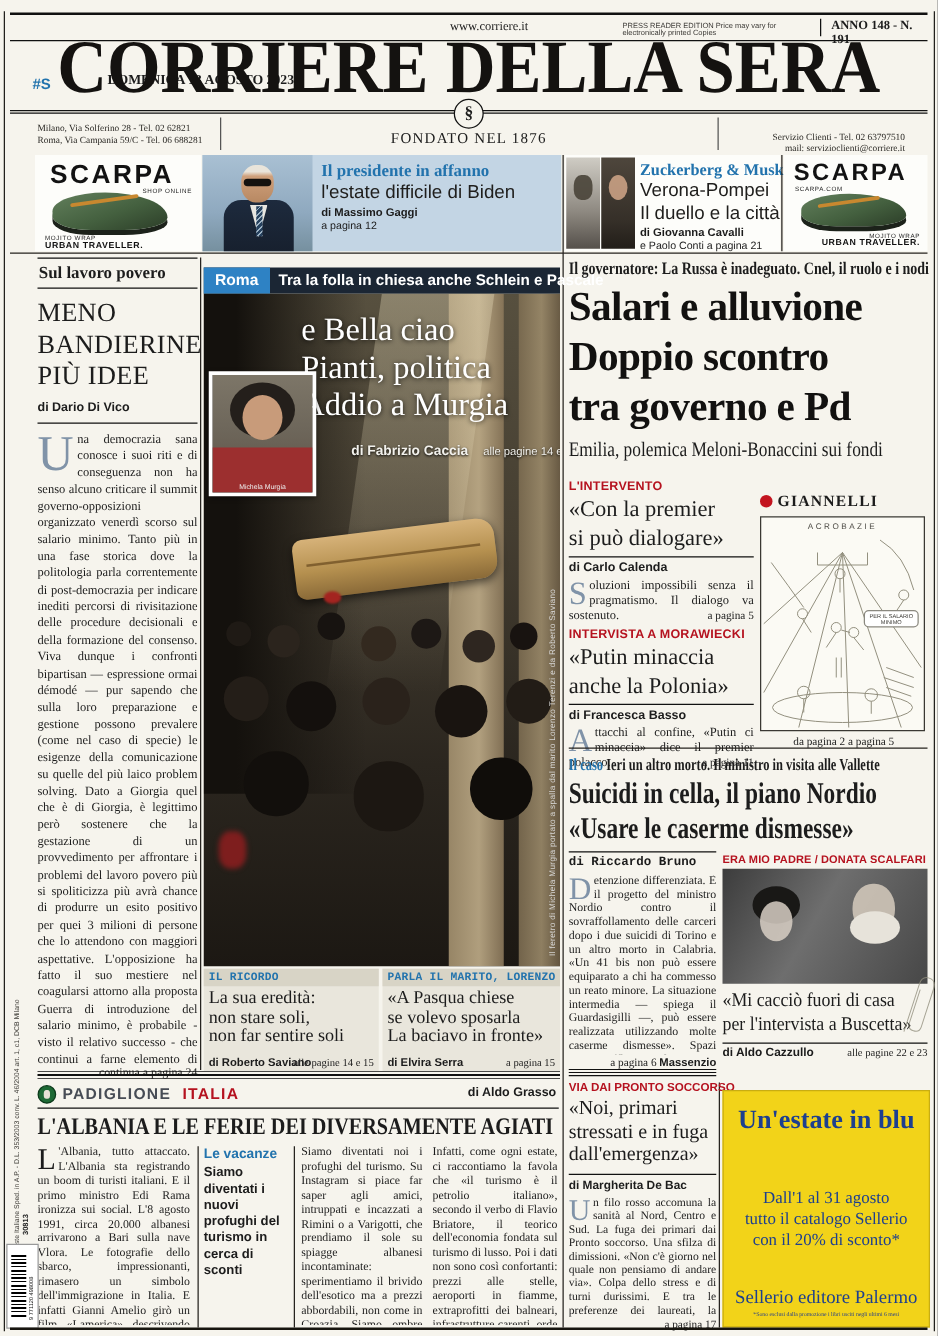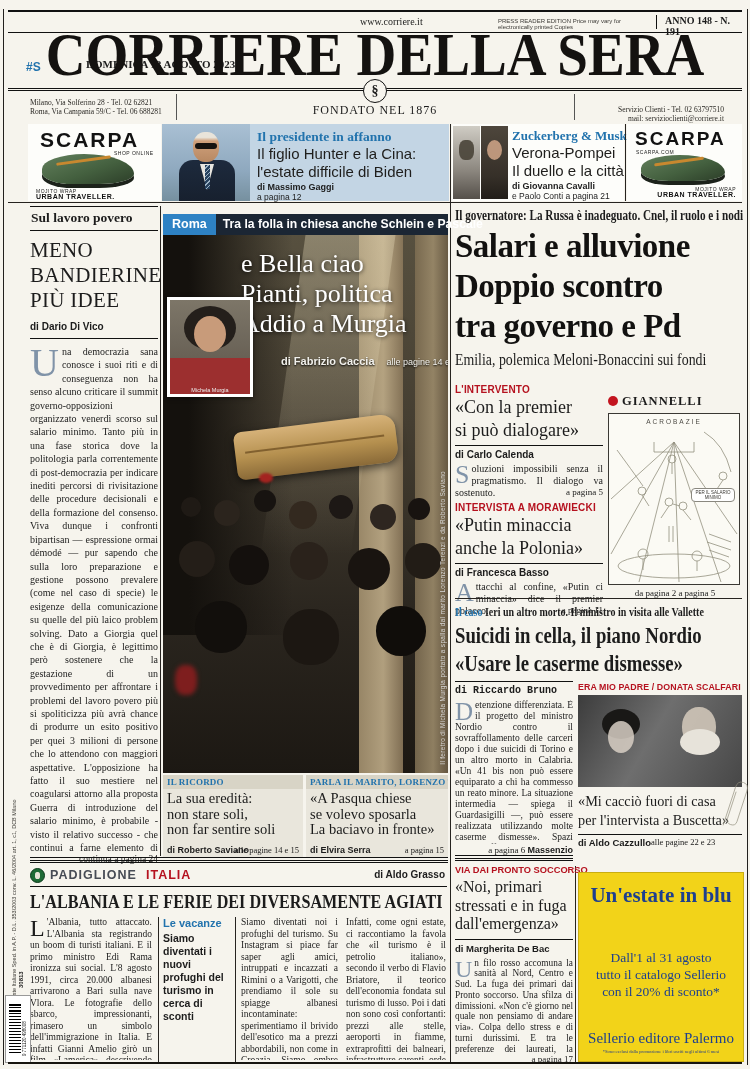--- a/index.html
+++ b/index.html
@@ -118,21 +118,21 @@
   .fred{position:absolute;left:96px;top:238px;width:14px;height:10px;border-radius:50%;background:#a32420;filter:blur(1px);}
   .fred2{position:absolute;left:12px;top:430px;width:22px;height:30px;border-radius:40%;background:#7e1e1e;filter:blur(2px);}
   #fcap{position:absolute;right:2px;bottom:8px;color:#ddd;font-family:"Liberation Sans",sans-serif;font-size:6.5px;
         writing-mode:vertical-rl;transform:rotate(180deg);letter-spacing:.3px;opacity:.95;}
 
   
   #memorial{left:163px;top:775px;width:285px;height:82px;display:flex;}
   .mem{background:#e9e6dc;height:82px;position:relative;}
   #mem1{width:140px;margin-right:3px;}
   #mem2{width:142px;}
-  .mem .hd{background:#d8d4c6;color:#2273ad;font-family:Liberation Serif, serif;font-weight:bold;font-size:9px;padding:2px 4px;letter-spacing:.2px;white-space:nowrap;overflow:hidden;}
+  .mem .hd{background:#d8d4c6;color:#2273ad;font-family:Liberation Mono, monospace;font-weight:bold;font-size:9px;padding:2px 4px;letter-spacing:.2px;white-space:nowrap;overflow:hidden;}
   .mem .hl{font-size:14.5px;line-height:15.5px;padding:2px 4px 0;}
   .mem .byr{position:absolute;left:4px;bottom:2px;font-family:"Liberation Sans",sans-serif;font-size:9px;font-weight:bold;}
   .mem .pgr{position:absolute;right:4px;bottom:2px;font-size:8.5px;}
 
   
   #mkicker{left:455px;top:208px;width:360px;font-size:14px;font-weight:bold;transform:scale(.8,1);transform-origin:0 0;}
   #mhead{left:455px;top:226px;width:292px;font-size:33px;line-height:40px;font-weight:bold;letter-spacing:-.5px;color:#121110;}
   #mdeck{left:455px;top:350px;width:350px;font-size:16.5px;transform:scale(.84,1);transform-origin:0 0;}
 
   .brief{position:absolute;width:148px;}
@@ -165,21 +165,21 @@
 
   #scalfari{left:578px;top:682px;width:164px;}
   #scalfari .sec{color:#b5121f;font-family:"Liberation Sans",sans-serif;font-weight:bold;font-size:8.8px;white-space:nowrap;letter-spacing:.1px;}
   #sphoto{position:relative;margin-top:3px;width:164px;height:92px;overflow:hidden;
           background:linear-gradient(120deg,#3c3c3c 0%,#6e6e6e 45%,#474747 100%);}
   .sface1{position:absolute;left:30px;top:26px;width:26px;height:32px;border-radius:50%;background:#d8cfc4;opacity:.85;}
   .shair1{position:absolute;left:24px;top:14px;width:38px;height:30px;border-radius:50%;background:#191816;}
   .sface2{position:absolute;left:104px;top:12px;width:34px;height:40px;border-radius:48%;background:#cfc5b8;opacity:.9;}
   .sbeard{position:absolute;left:102px;top:34px;width:40px;height:26px;border-radius:50%;background:#e7e3da;}
   #scalfari .qt{font-size:15.5px;line-height:18.5px;margin-top:5px;transform:scale(.92,1);transform-origin:0 0;white-space:nowrap;}
-  #scalfari .byr{display:flex;justify-content:flex-start;border-top:1px solid #111;margin-top:5px;padding-top:2px;}
+  #scalfari .byr{display:flex;justify-content:space-between;border-top:1px solid #111;margin-top:5px;padding-top:2px;}
   #scalfari .by{font-family:"Liberation Sans",sans-serif;font-size:9.5px;font-weight:bold;}
   #scalfari .pg{font-size:8.5px;}
   #clip{position:absolute;right:-6px;top:96px;opacity:.8;}
 
   
   .mrule{height:6px;background:repeating-linear-gradient(180deg,#111 0 1px,rgba(0,0,0,0) 1px 2.6px);}
   #mrule-left{left:30px;top:857px;width:418px;}
   #mrule-right{left:455px;top:855px;width:118px;}
   #padhead{left:30px;top:867px;width:417px;height:19px;border-bottom:1px solid #111;}
   #padhead .logo{position:absolute;left:0;top:1px;width:13px;height:13px;border-radius:50%;background:#1e6a35;border:1px solid #0c3a1b;}
@@ -269,21 +269,20 @@
   <div class="abs" id="promo-biden">
     <div id="bphoto">
       <div class="b-suit"></div>
       <div class="b-shirt"></div>
       <div class="b-tie"></div>
       <div class="b-head"></div>
       <div class="b-glasses"></div>
     </div>
     <div class="txt">
       <div class="promo-kicker nw">Il presidente in affanno</div>
-      <div class="promo-head nw">Il figlio Hunter e la Cina:</div>
       <div class="promo-head nw">l'estate difficile di Biden</div>
       <div class="promo-by nw">di Massimo Gaggi</div>
       <div class="promo-pg nw">a pagina 12</div>
     </div>
   </div>
 
   <div class="abs" id="promo-zm">
     <div class="zm-ph" id="zmp1">
         <div class="zm-face" style="background:#494439;border-radius:40%;"></div>
       </div>

